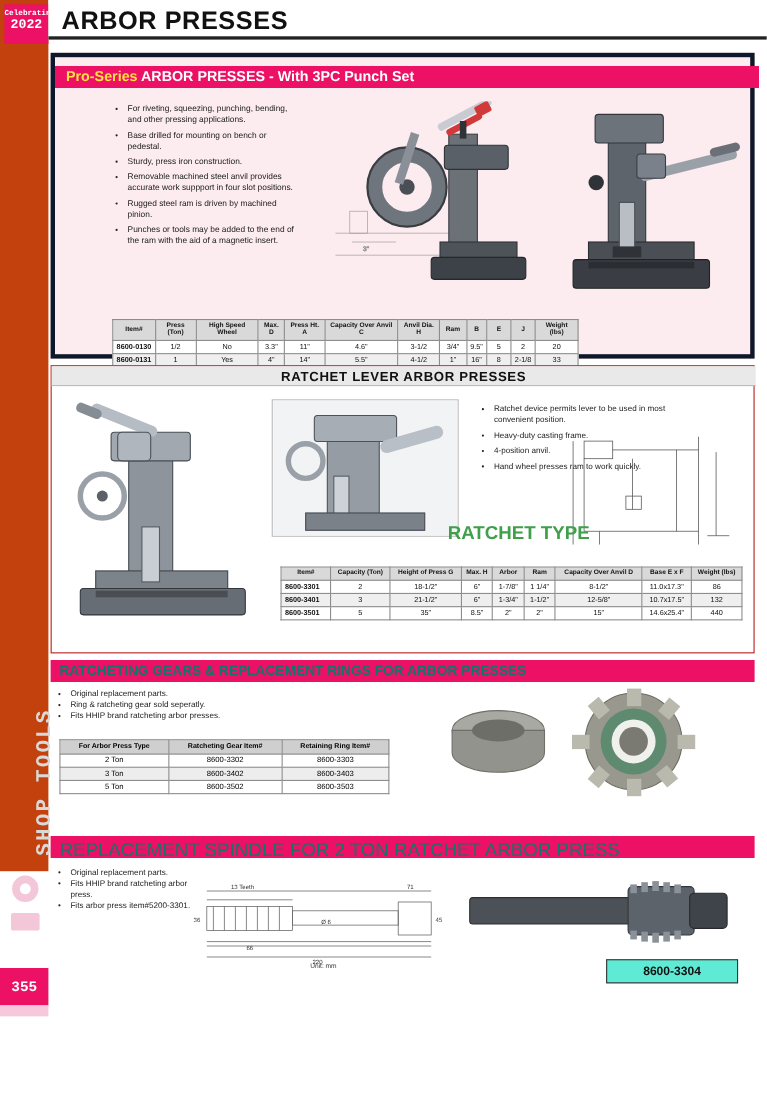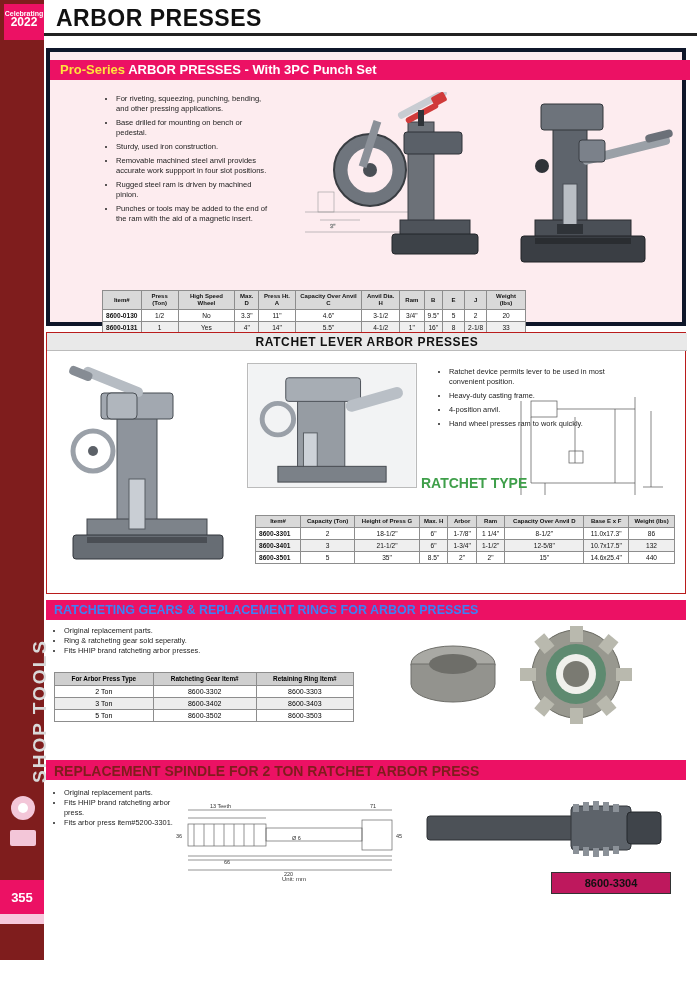--- a/index.html
+++ b/index.html
@@ -10,22 +10,23 @@
     font-family:"Liberation Sans", sans-serif;
     position:relative;
     overflow:hidden;
   }
   .page {
     position:absolute; left:0; top:0; width:697px; height:1000px;
     background:#fff;
   }
   
   .spine {
-    position:absolute; left:0; top:0; width:44px; height:960px;
-    background:#7f1d1d;
+    position:absolute; left:0; top:0; width:44px; height:792px;
+    background:#c2410c;
+    font-family:Liberation Mono, monospace;
   }
   .spine-logo {
     position:absolute; left:4px; top:4px; width:40px; height:36px;
     background:#ec1164; color:#fff; font-size:7px; line-height:9px;
     text-align:center; padding-top:5px; font-weight:bold;
   }
   .spine-vert-text {
     position:absolute; left:-70px; top:700px; width:220px;
     transform:rotate(-90deg); transform-origin:center;
     font-size:19px; letter-spacing:2px; color:#d9d9d9; font-weight:bold;
@@ -127,42 +128,42 @@
     font-size:12px; font-weight:bold; color:#111; letter-spacing:0.6px;
   }
   .sec2-bullets {
     position:absolute; left:392px; top:34px; width:170px;
     font-size:7.4px; line-height:10px; color:#222;
   }
   .sec2-bullets ul { margin:0; padding-left:10px; }
   .sec2-bullets li { margin-bottom:4px; }
   .ratchet-type {
     position:absolute; left:360px; top:142px;
-    font-size:14px; font-weight:bold; color:#3f9f4a;margin-left:14px;
+    font-size:17px; font-weight:bold; color:#3f9f4a;
   }
   .tbl2 { position:absolute; left:208px; top:182px; width:420px; }
   .img-ratchet-main {
     position:absolute; left:10px; top:26px; width:190px; height:215px;
   }
   .img-ratchet-detail {
     position:absolute; left:200px; top:30px; width:170px; height:125px;
     border:1px solid #bbb;
   }
   .img-ratchet-dwg {
     position:absolute; left:468px; top:58px; width:160px; height:110px;
   }
   
   .sec3 {
     position:absolute; left:46px; top:600px; width:640px; height:150px;
   }
   .sec3-bar {
     position:absolute; left:0; top:0; width:640px; height:20px; background:#ec1164;
   }
   .sec3-bar-txt {
-    position:absolute; left:8px; top:3px; font-size:12.5px; font-weight:bold; color:#3b82f6;
+    position:absolute; left:8px; top:3px; font-size:12.5px; font-weight:bold; color:#0f766e;
   }
   .sec3-bullets {
     position:absolute; left:8px; top:26px; width:260px;
     font-size:7.4px; line-height:10px; color:#222;
   }
   .sec3-bullets ul { margin:0; padding-left:10px; }
   .tbl3 { position:absolute; left:8px; top:72px; width:300px; }
   table.spec3 {
     border-collapse:collapse; font-size:7px; background:#fff;
   }
@@ -181,39 +182,39 @@
     position:absolute; left:470px; top:24px; width:120px; height:100px;
   }
   
   .sec4 {
     position:absolute; left:46px; top:760px; width:640px; height:130px;
   }
   .sec4-bar {
     position:absolute; left:0; top:0; width:640px; height:20px; background:#ec1164;
   }
   .sec4-bar-txt {
-    position:absolute; left:8px; top:3px; font-size:14px; font-weight:bold; color:#7f1d1d;
+    position:absolute; left:8px; top:3px; font-size:17px; font-weight:normal; color:#0f766e;
   }
   .sec4-bullets {
     position:absolute; left:8px; top:28px; width:120px;
     font-size:7.4px; line-height:10px; color:#222;
   }
   .sec4-bullets ul { margin:0; padding-left:10px; }
   .img-spindle-dwg {
     position:absolute; left:128px; top:30px; width:235px; height:90px;
   }
   .img-spindle-photo {
     position:absolute; left:375px; top:24px; width:250px; height:90px;
   }
   .unit-mm {
     position:absolute; left:236px; top:116px; font-size:6px; color:#333;
   }
   .partbox {
     position:absolute; left:505px; top:112px; width:120px; height:22px;
-    border:1px solid #333; background:#be185d;
+    border:1px solid #333; background:#5eead4;
     display:flex; align-items:center; justify-content:center;
     font-size:11px; font-weight:bold; color:#111;
   }
 </style>
 </head>
 <body>
 
 <div class="page">
 
   <div class="spine">
@@ -245,21 +246,21 @@
     <div class="sec1-bar-txt">
       <span class="yel">Pro-Series</span>
       <span>ARBOR PRESSES</span>
       <span>- With 3PC Punch Set</span>
     </div>
 
     <div class="bullets">
       <ul>
         <li>For riveting, squeezing, punching, bending, and other pressing applications.</li>
         <li>Base drilled for mounting on bench or pedestal.</li>
-        <li>Sturdy, used iron construction.</li>
+        <li>Sturdy, press iron construction.</li>
         <li>Removable machined steel anvil provides accurate work suppport in four slot positions.</li>
         <li>Rugged steel ram is driven by machined pinion.</li>
         <li>Punches or tools may be added to the end of the ram with the aid of a magnetic insert.</li>
       </ul>
     </div>
 
     <svg class="img-press-1" viewBox="0 0 180 190">
 
       <g stroke="#999" stroke-width="0.6" fill="none">
         <line x1="5" y1="120" x2="110" y2="120"></line>

